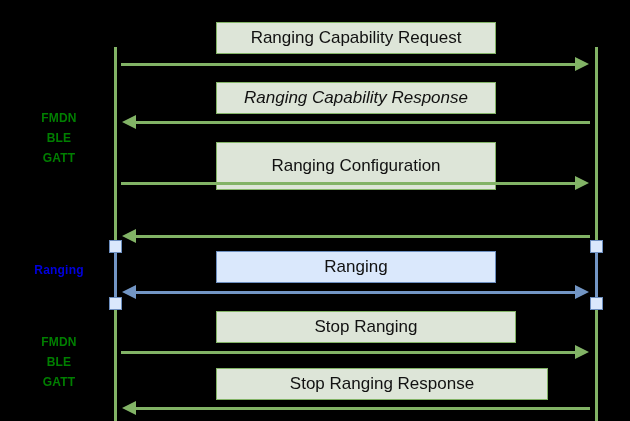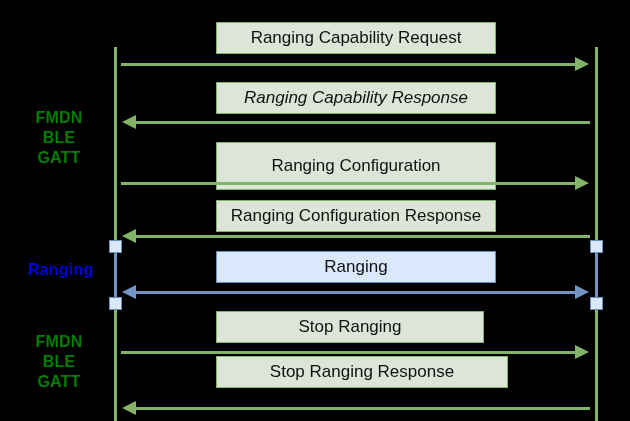--- a/index.html
+++ b/index.html
@@ -21,21 +21,21 @@
     height: 421px;
   }
   .lifeline {
     position: absolute;
     width: 3px;
     background: #82b366;
   }
   .phase-label {
     position: absolute;
     text-align: center;
-    font-size: 16px;
+    font-size: 12px;
     font-weight: bold;
     line-height: 20px;
     white-space: pre-line;
     letter-spacing: 0.2px;
   }
   .phase-label.green { color: #007f00; }
   .phase-label.blue  { color: #0000e0; }
 
   .msg-box {
     position: absolute;
@@ -115,37 +115,34 @@
     <div class="msg-box" style="left: 216px; top: 82px; width: 280px; height: 32px; font-style: italic;">
       <span>Ranging Capability Response</span>
     </div>
     <div class="arrow-line" style="left: 136px; top: 121px; width: 454px;"></div>
     <div class="arrow-head left" style="left: 122px; top: 115px;"></div>
     <div class="msg-box" style="left: 216px; top: 142px; width: 280px; height: 48px;">
       <span>Ranging Configuration</span>
     </div>
     <div class="arrow-line" style="left: 121px; top: 182px; width: 454px;"></div>
     <div class="arrow-head right" style="left: 575px; top: 176px;"></div>
-    <div class="msg-box" style="left: 216px; top: 200px; width: 280px; height: 32px;">
-      <span>Ranging Configuration Response</span>
-    </div>
     <div class="arrow-line" style="left: 136px; top: 235px; width: 454px;"></div>
     <div class="arrow-head left" style="left: 122px; top: 229px;"></div>
     <div class="msg-box blue" style="left: 216px; top: 251px; width: 280px; height: 32px;">
       <span>Ranging</span>
     </div>
     <div class="arrow-line blue" style="left: 136px; top: 291px; width: 439px;"></div>
     <div class="arrow-head left blue" style="left: 122px; top: 285px;"></div>
     <div class="arrow-head right blue" style="left: 575px; top: 285px;"></div>
-    <div class="msg-box" style="left: 216px; top: 311px; width: 268px; height: 32px;">
+    <div class="msg-box" style="left: 216px; top: 311px; width: 300px; height: 32px;">
       <span>Stop Ranging</span>
     </div>
     <div class="arrow-line" style="left: 121px; top: 351px; width: 454px;"></div>
     <div class="arrow-head right" style="left: 575px; top: 345px;"></div>
-    <div class="msg-box" style="left: 216px; top: 356px; width: 292px; height: 32px;">
+    <div class="msg-box" style="left: 216px; top: 368px; width: 332px; height: 32px;">
       <span>Stop Ranging Response</span>
     </div>
     <div class="arrow-line" style="left: 136px; top: 407px; width: 454px;"></div>
     <div class="arrow-head left" style="left: 122px; top: 401px;"></div>
     <div class="activation-line" style="left: 114px; top: 240px; height: 70px;"></div>
     <div class="activation-node" style="left: 109px; top: 240px;"></div>
     <div class="activation-node" style="left: 109px; top: 297px;"></div>
     <div class="activation-line" style="left: 595px; top: 240px; height: 70px;"></div>
     <div class="activation-node" style="left: 590px; top: 240px;"></div>
     <div class="activation-node" style="left: 590px; top: 297px;"></div>

